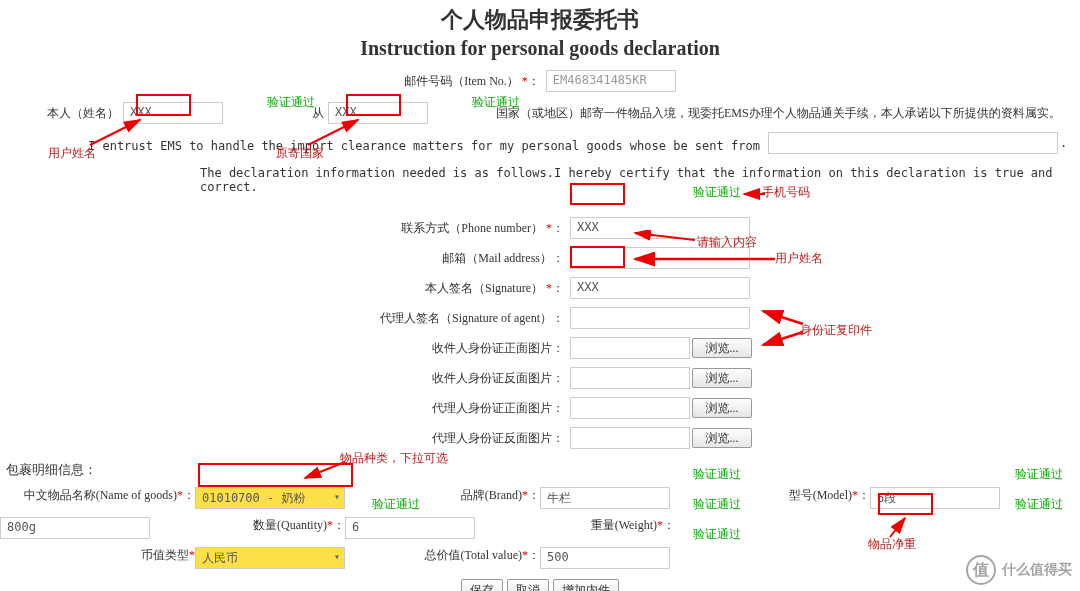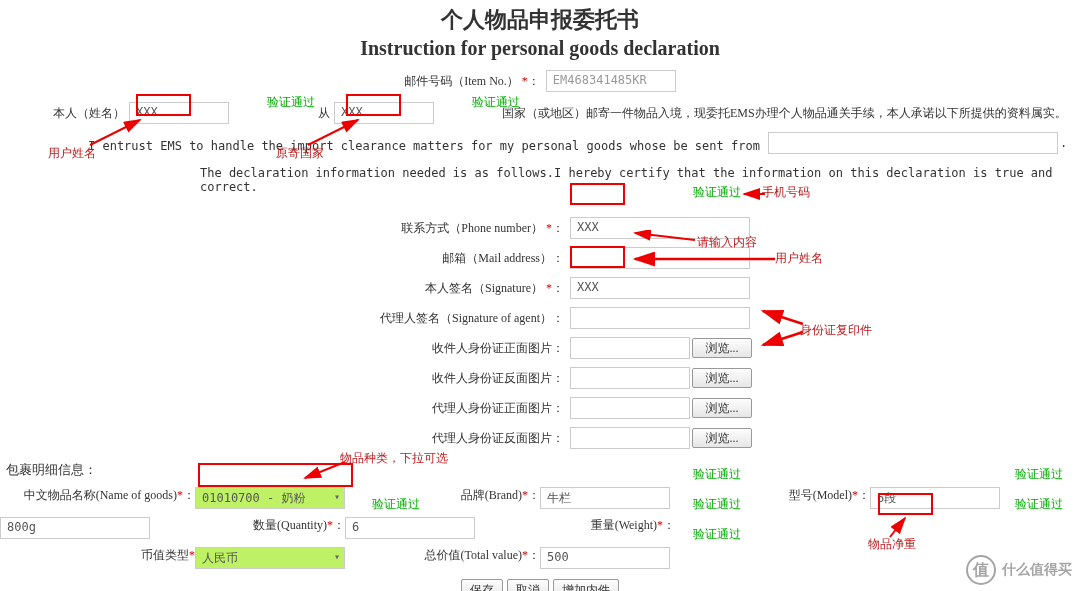--- a/index.html
+++ b/index.html
@@ -105,21 +105,21 @@
     .details-row {
       display: flex;
       align-items: flex-start;
       margin-top: 8px;
     }
     .details-label {
       text-align: right;
       font-family: SimSun, serif;
     }
     .select {
-      background: #bef264;
+      background: #fde047;
       border: 1px solid #ccc;
       height: 22px;
       padding: 2px 18px 2px 6px;
       font-family: SimSun, monospace;
       font-size: 12px;
       position: relative;
       color: #555;
     }
     .select::after {
       content: "▾";
@@ -174,21 +174,21 @@
 <body>
 
 <div class="title-cn">个人物品申报委托书</div>
 <div class="title-en">Instruction for personal goods declaration</div>
 
 <div class="row row-center" style="margin-top:10px;">
   <span class="label"><span>邮件号码（Item No.）</span> <span class="asterisk">*</span>：</span>
   <span class="input gray" style="width:130px;margin-left:6px;">EM468341485KR</span>
 </div>
 
-<div class="row" style="margin-top:10px;padding-left:47px;margin-left:6px;">
+<div class="row" style="margin-top:10px;padding-left:47px;">
   <span class="label">本人（姓名）</span>
   <span class="input" style="width:100px;margin:0 4px;">XXX</span>
   <span style="width:85px;"></span>
   <span class="label">从</span>
   <span class="input" style="width:100px;margin:0 4px;">XXX</span>
   <span style="width:60px;"></span>
   <span class="label" style="margin-left:4px;">国家（或地区）邮寄一件物品入境，现委托EMS办理个人物品通关手续，本人承诺以下所提供的资料属实。</span>
 </div>
 
 <div class="row" style="padding-left:88px;margin-top:8px;">

